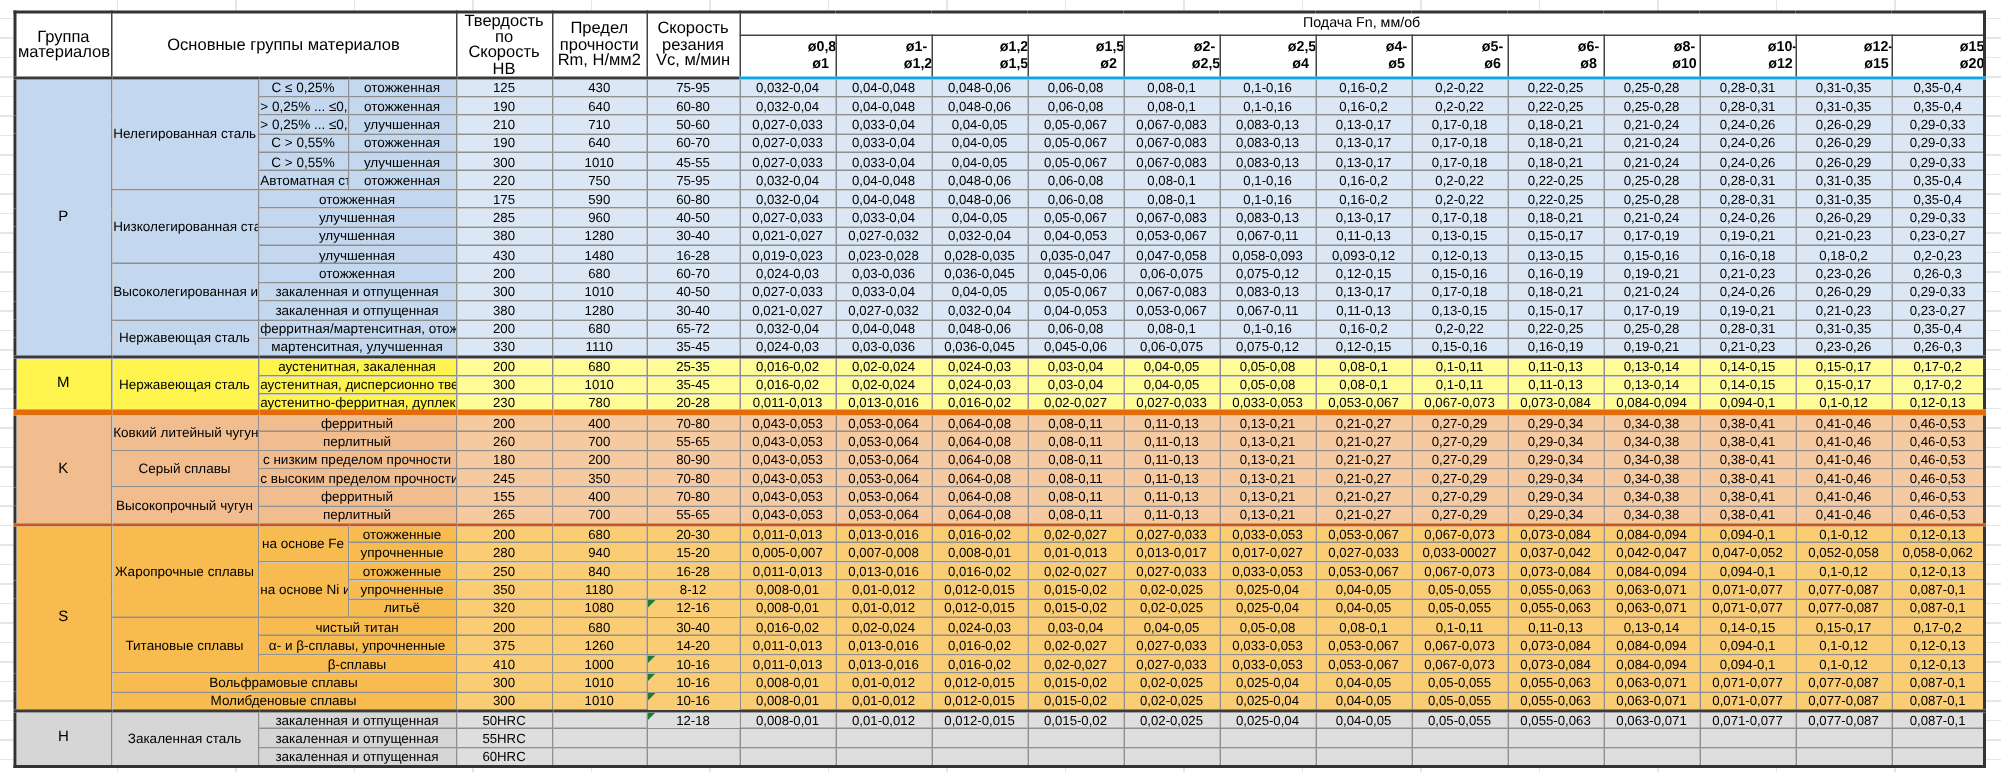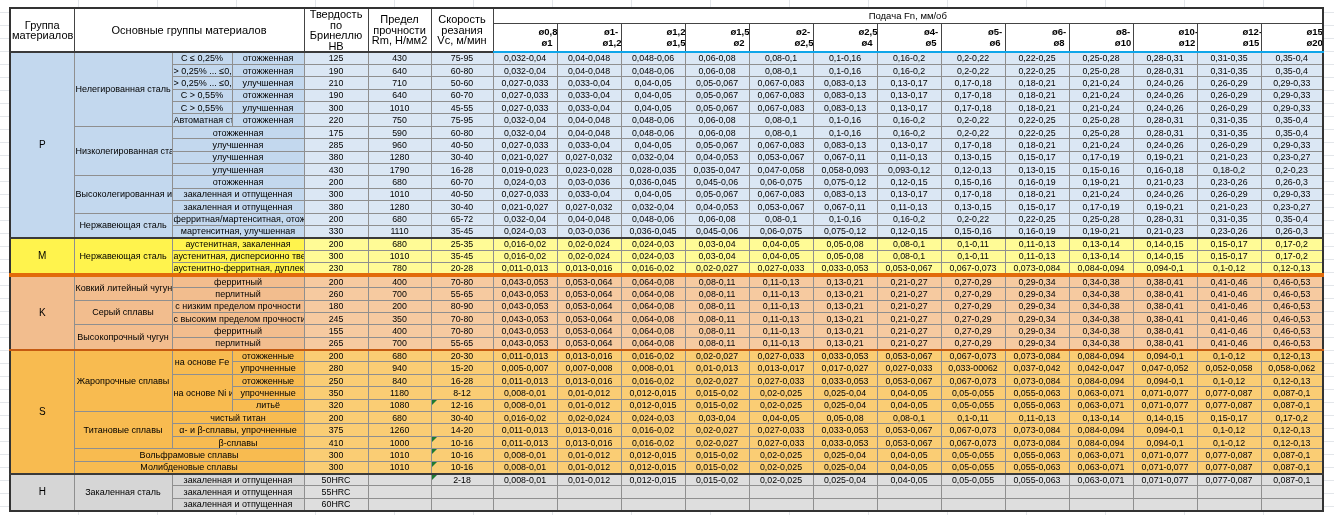--- a/index.html
+++ b/index.html
@@ -64,21 +64,21 @@
       <col style="width:64px">
         <col style="width:64px">
         <col style="width:64px">
         <col style="width:64px">
         <col>
     </colgroup>
     <thead>
       <tr class="r1">
         <th rowspan="2">Группа материалов</th>
         <th rowspan="2" colspan="3">Основные группы материалов</th>
-        <th rowspan="2">Твердость по Бринеллю HB</th>
+        <th rowspan="2">Твердость по Скорость HB</th>
         <th rowspan="2">Предел прочности Rm, Н/мм2</th>
         <th rowspan="2">Скорость резания Vc, м/мин</th>
         <th colspan="13" class="feed-span">Подача Fn, мм/об</th>
       </tr>
       <tr class="r2" id="diam-row">
           <th class="diam">ø0,8-ø1</th>
           <th class="diam">ø1-ø1,2</th>
           <th class="diam">ø1,2-ø1,5</th>
           <th class="diam">ø1,5-ø2</th>
           <th class="diam">ø2-ø2,5</th>
@@ -269,21 +269,21 @@
           <td class="dat num feed">0,13-0,15</td>
           <td class="dat num feed">0,15-0,17</td>
           <td class="dat num feed">0,17-0,19</td>
           <td class="dat num feed">0,19-0,21</td>
           <td class="dat num feed">0,21-0,23</td>
           <td class="dat num feed">0,23-0,27</td>
         </tr>
         <tr class="t-p">
           <td class="lab treat-cell" colspan="2">улучшенная</td>
           <td class="dat num">430</td>
-          <td class="dat num">1790</td>
+          <td class="dat num">1480</td>
           <td class="dat num">16-28</td>
           <td class="dat num feed">0,019-0,023</td>
           <td class="dat num feed">0,023-0,028</td>
           <td class="dat num feed">0,028-0,035</td>
           <td class="dat num feed">0,035-0,047</td>
           <td class="dat num feed">0,047-0,058</td>
           <td class="dat num feed">0,058-0,093</td>
           <td class="dat num feed">0,093-0,12</td>
           <td class="dat num feed">0,12-0,13</td>
           <td class="dat num feed">0,13-0,15</td>
@@ -593,21 +593,21 @@
           <td class="dat num">280</td>
           <td class="dat num">940</td>
           <td class="dat num">15-20</td>
           <td class="dat num feed">0,005-0,007</td>
           <td class="dat num feed">0,007-0,008</td>
           <td class="dat num feed">0,008-0,01</td>
           <td class="dat num feed">0,01-0,013</td>
           <td class="dat num feed">0,013-0,017</td>
           <td class="dat num feed">0,017-0,027</td>
           <td class="dat num feed">0,027-0,033</td>
-          <td class="dat num feed">0,033-00062</td>
+          <td class="dat num feed">0,033-00027</td>
           <td class="dat num feed">0,037-0,042</td>
           <td class="dat num feed">0,042-0,047</td>
           <td class="dat num feed">0,047-0,052</td>
           <td class="dat num feed">0,052-0,058</td>
           <td class="dat num feed">0,058-0,062</td>
         </tr>
         <tr class="t-s">
           <td class="lab detail-cell" rowspan="3">на основе Ni и Co</td>
           <td class="lab treat-cell">отожженные</td>
           <td class="dat num">250</td>
@@ -760,21 +760,21 @@
           <td class="dat num feed">0,071-0,077</td>
           <td class="dat num feed">0,077-0,087</td>
           <td class="dat num feed">0,087-0,1</td>
         </tr>
         <tr class="t-h g-first">
           <td class="lab group-cell" rowspan="3">H</td>
           <td class="lab mat-cell" rowspan="3">Закаленная сталь</td>
           <td class="lab treat-cell" colspan="2">закаленная и отпущенная</td>
           <td class="dat num">50HRC</td>
           <td class="dat num"></td>
-          <td class="dat num gc">2-18</td>
+          <td class="dat num gc">12-18</td>
           <td class="dat num feed">0,008-0,01</td>
           <td class="dat num feed">0,01-0,012</td>
           <td class="dat num feed">0,012-0,015</td>
           <td class="dat num feed">0,015-0,02</td>
           <td class="dat num feed">0,02-0,025</td>
           <td class="dat num feed">0,025-0,04</td>
           <td class="dat num feed">0,04-0,05</td>
           <td class="dat num feed">0,05-0,055</td>
           <td class="dat num feed">0,055-0,063</td>
           <td class="dat num feed">0,063-0,071</td>

